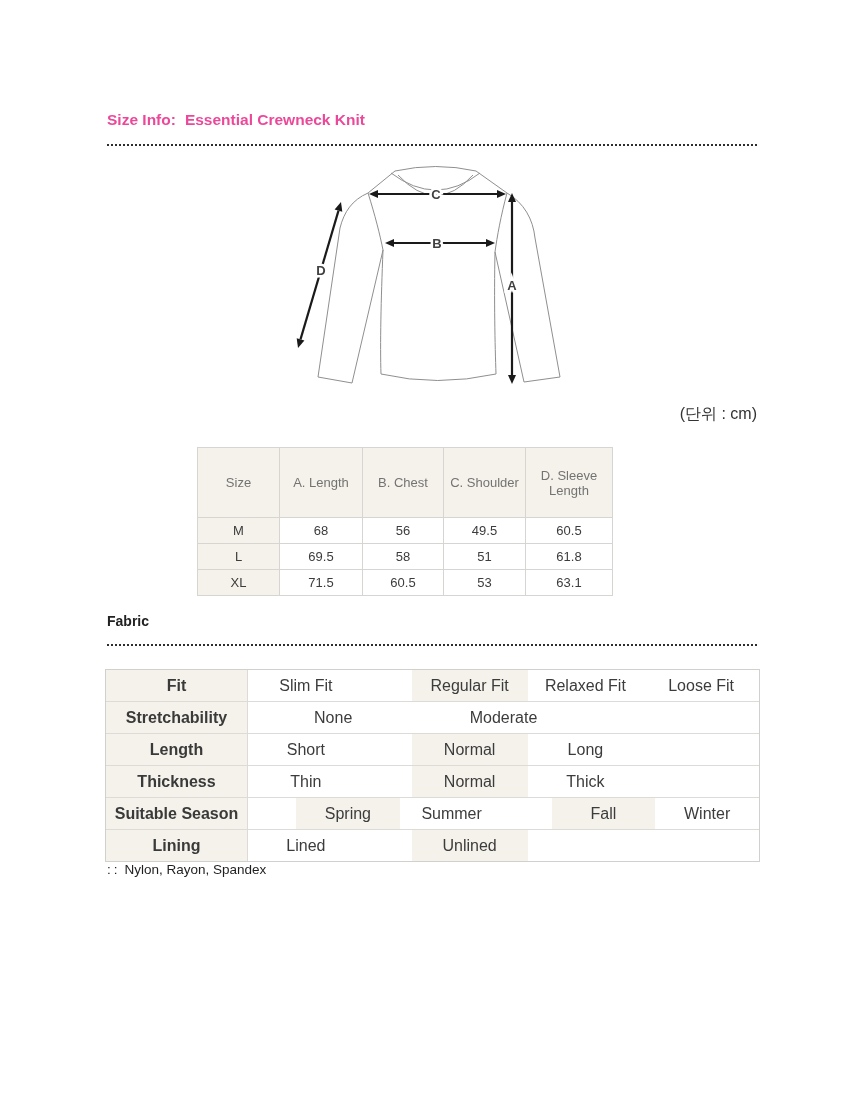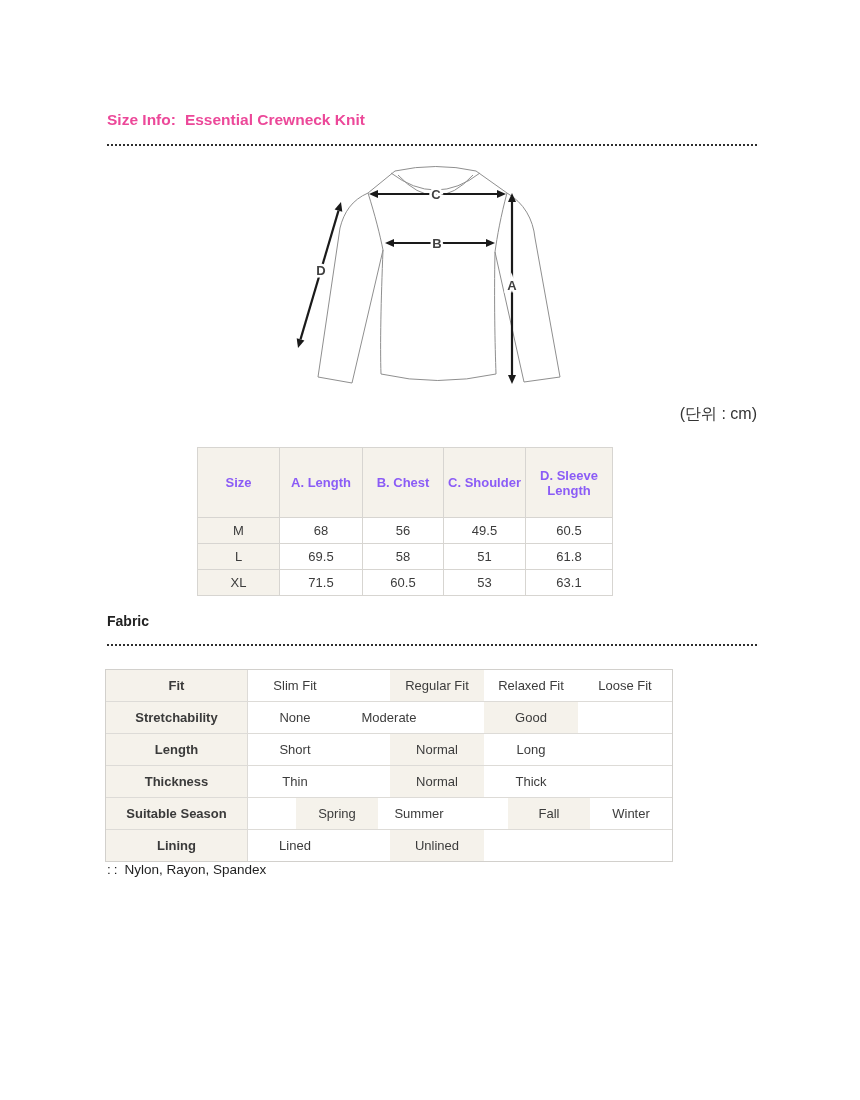--- a/index.html
+++ b/index.html
@@ -15,28 +15,28 @@
   .rule1{top:144px;}
   .rule2{top:644px;}
 
   .diagram{position:absolute;top:156px;left:176px;}
 
   .unit-note{position:absolute;top:405px;right:0;font-size:16px;color:#333;text-align:right;line-height:17px;}
 
   
   .size-table{position:absolute;top:447px;left:90px;border-collapse:collapse;table-layout:fixed;font-size:13px;color:#3c3c3c;}
   .size-table th,.size-table td{border:1px solid #d7d5d1;text-align:center;vertical-align:middle;padding:0;}
-  .size-table th{height:35px;font-weight:700;background:var(--hl,#f5f2eb);line-height:15px;color:#8b5cf6;}
+  .size-table th{height:35px;font-weight:400;background:var(--hl,#f5f2eb);line-height:15px;color:#737373;}
   .size-table td{height:25px;font-weight:400;background:#ffffff;}
   .size-table td.szlabel{background:var(--hl,#f5f2eb);}
 
   .fabric-head{position:absolute;top:610px;left:0;font-size:14px;font-weight:700;color:#222;line-height:22px;}
 
   
-  .fabric-table{position:absolute;top:669px;left:-2px;width:568px;border:1px solid #d2d0cc;box-sizing:border-box;font-size:13px;}
+  .fabric-table{position:absolute;top:669px;left:-2px;width:655px;border:1px solid #d2d0cc;box-sizing:border-box;font-size:16px;}
   .frow{display:flex;height:31px;border-bottom:1px solid #ddдbd7;}
   .frow{border-bottom:1px solid #dddbd7;}
   .frow:last-child{border-bottom:none;}
   .fcell,.flabel{display:flex;align-items:center;justify-content:center;box-sizing:border-box;}
   .flabel{width:142px;font-weight:700;color:#3a3a3a;background:var(--hl,#f5f2eb);border-right:1px solid #dddbd7;}
   .fcell{flex:1 1 0;background:#ffffff;color:#3c3c3c;}
   .fcell.hl{background:var(--hl,#f5f2eb);margin-left:48px;}
 
   .composition{position:absolute;top:860px;left:0;font-size:13.5px;color:#1f1f1f;line-height:19px;}
   .composition .pre{letter-spacing:3px;margin-right:4px;}
@@ -151,21 +151,20 @@
         <div class="flabel">Fit</div>
         <div class="fcell">Slim Fit</div>
         <div class="fcell hl">Regular Fit</div>
         <div class="fcell">Relaxed Fit</div>
         <div class="fcell">Loose Fit</div>
       </div>
       <div class="frow">
         <div class="flabel">Stretchability</div>
         <div class="fcell">None</div>
         <div class="fcell">Moderate</div>
-        <div class="fcell hl">Good</div>
         <div class="fcell"></div>
       </div>
       <div class="frow">
         <div class="flabel">Length</div>
         <div class="fcell">Short</div>
         <div class="fcell hl">Normal</div>
         <div class="fcell">Long</div>
         <div class="fcell"></div>
       </div>
       <div class="frow">

